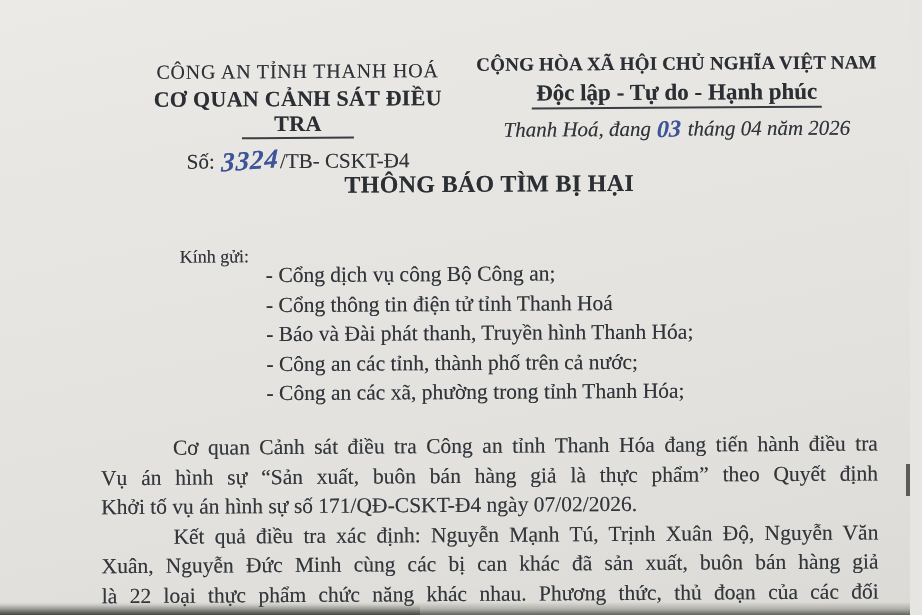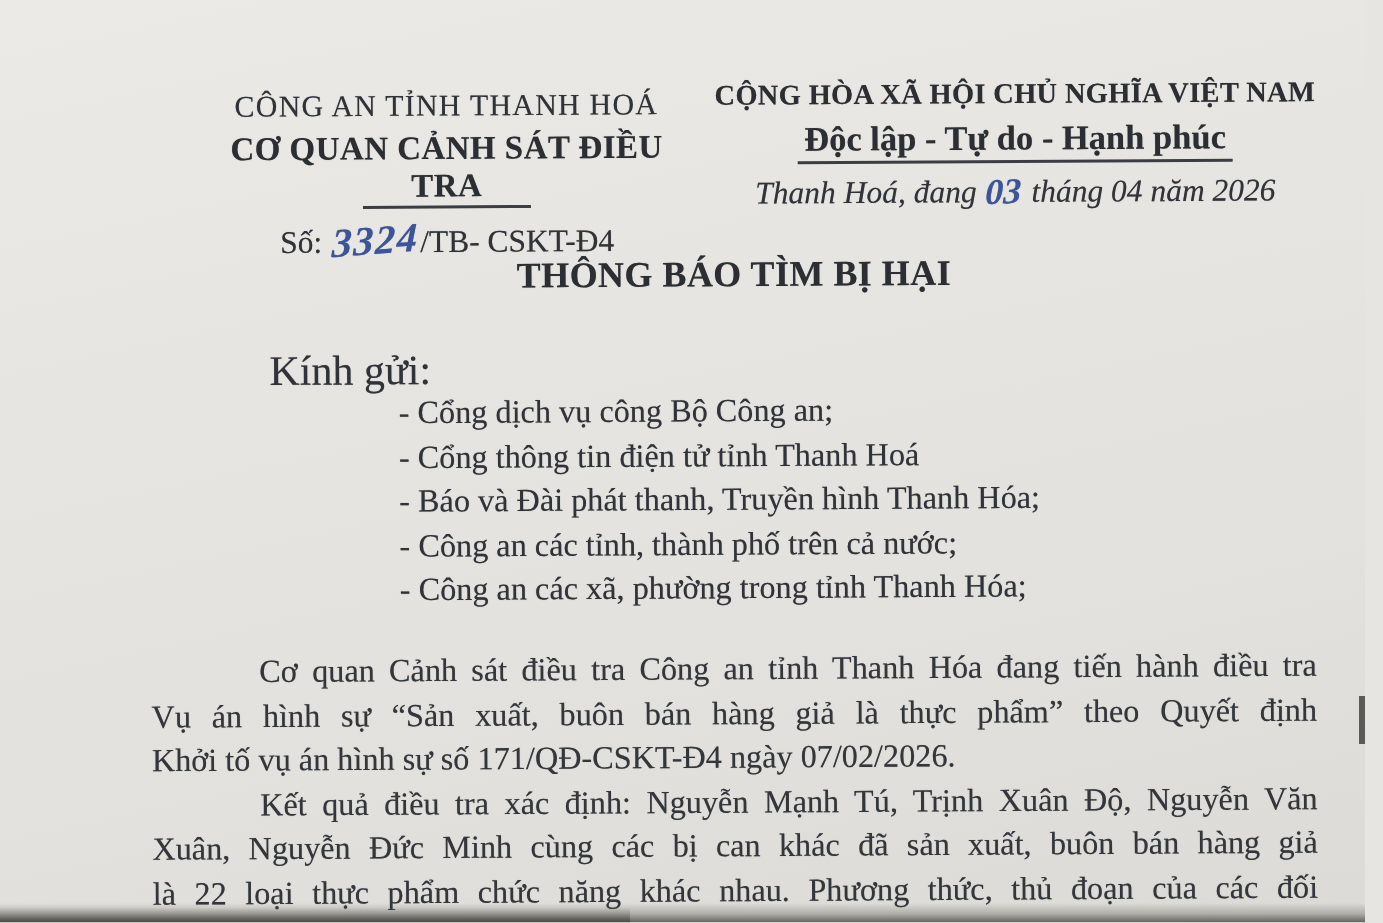--- a/index.html
+++ b/index.html
@@ -35,21 +35,21 @@
     display:inline-block;
   }
   .hand.doc-num{font-size:27px;transform:rotate(-4deg) skewX(-6deg);letter-spacing:1px;position:relative;top:1px;padding:0 1px;}
   .hand.day{font-size:24px;transform:rotate(-2deg) skewX(-4deg);position:relative;top:1px;padding:0 1px;}
   
   .doc-title{
     position:absolute;left:490px;top:171px;transform:translateX(-50%);
     font-size:24px;font-weight:bold;letter-spacing:0.3px;white-space:nowrap;color:#2b2f34;
   }
   
-  .salutation{position:absolute;left:180px;top:231px;font-size:28px;color:#30343a;}
+  .salutation{position:absolute;left:180px;top:245px;font-size:18px;color:#30343a;}
   .recipients{position:absolute;left:266px;top:260px;font-size:21.5px;line-height:29.6px;color:#30343a;white-space:nowrap;}
   .paras{position:absolute;left:100px;top:432px;width:777px;font-size:21.5px;line-height:29.6px;color:#33373c;}
   .bline{width:777px;}
   .bline.just{text-align:justify;text-align-last:justify;}
   .bline.indent{padding-left:72px;box-sizing:border-box;}
   
   .bottom-shade{
     position:absolute;left:0;right:0;bottom:0;height:13px;
     background:linear-gradient(to bottom,rgba(60,60,54,0) 0%,rgba(70,70,62,0.30) 55%,rgba(52,52,46,0.72) 100%);
   }

